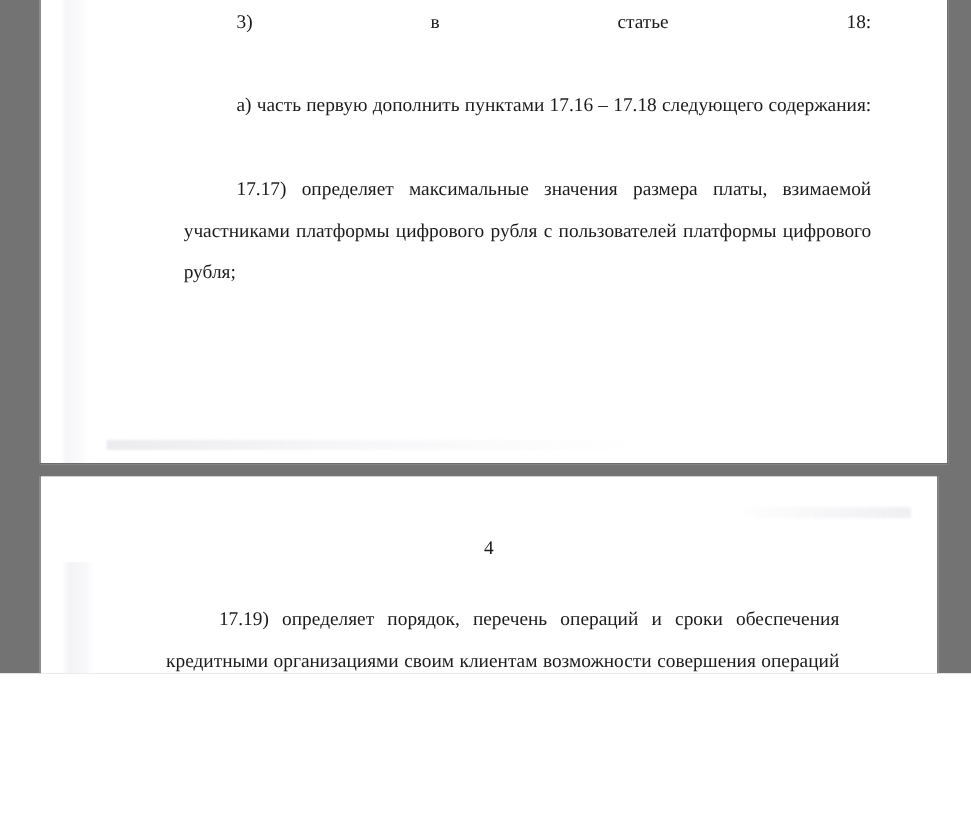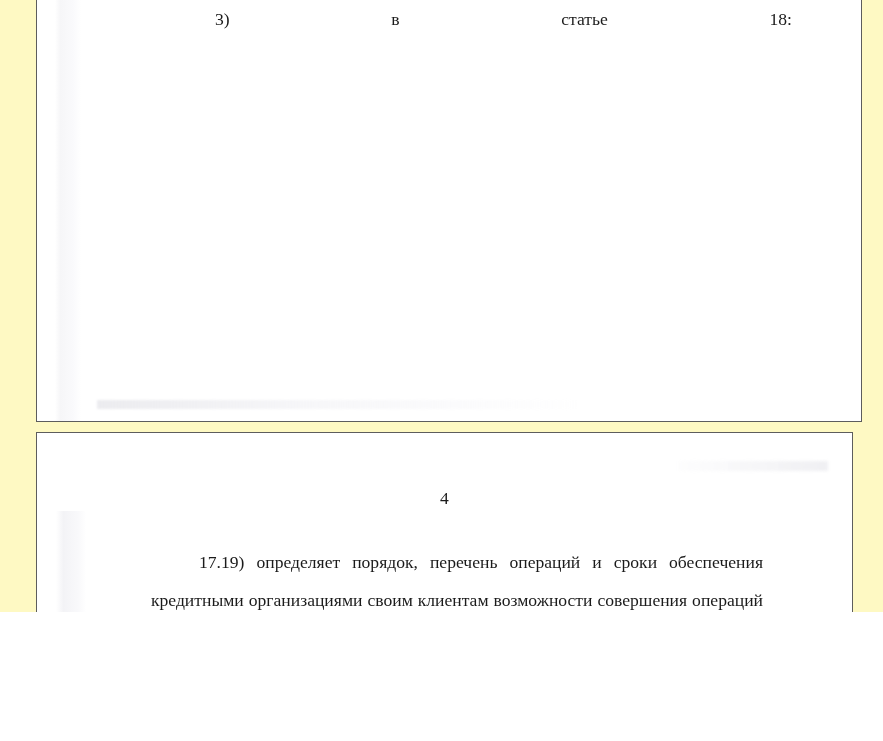--- a/index.html
+++ b/index.html
@@ -12,21 +12,21 @@
     width: 883px;
     height: 741px;
     overflow: hidden;
     font-family: "Liberation Serif", "DejaVu Serif", serif;
   }
 
   #viewer {
     position: relative;
     width: 883px;
     height: 612px;
-    background: #fef9c3;
+    background: #737373;
     overflow: hidden;
   }
 
   
   .page {
     position: absolute;
     background: #ffffff;
     border: 1px solid #5d5d5d;
     box-sizing: border-box;
     overflow: hidden;
@@ -151,20 +151,22 @@
 <body>
 
 <div id="viewer">
 
   <div class="page" id="page-top">
     <div class="scan-band" id="band-top"></div>
     <div id="smudge-top"></div>
 
     <div class="text-block" id="body-top">
       <p class="para">3) в статье 18:</p>
+      <p class="para">а) часть первую дополнить пунктами 17.16 – 17.18 следующего содержания:</p>
+      <p class="para">17.17) определяет максимальные значения размера платы, взимаемой участниками платформы цифрового рубля с пользователей платформы цифрового рубля;</p>
     </div>
   </div>
 
   <div class="page" id="page-bottom">
     <div class="scan-band" id="band-bottom"></div>
     <div id="smudge-bottom"></div>
 
     <div class="page-number">4</div>
 
     <div class="text-block" id="body-bottom">

